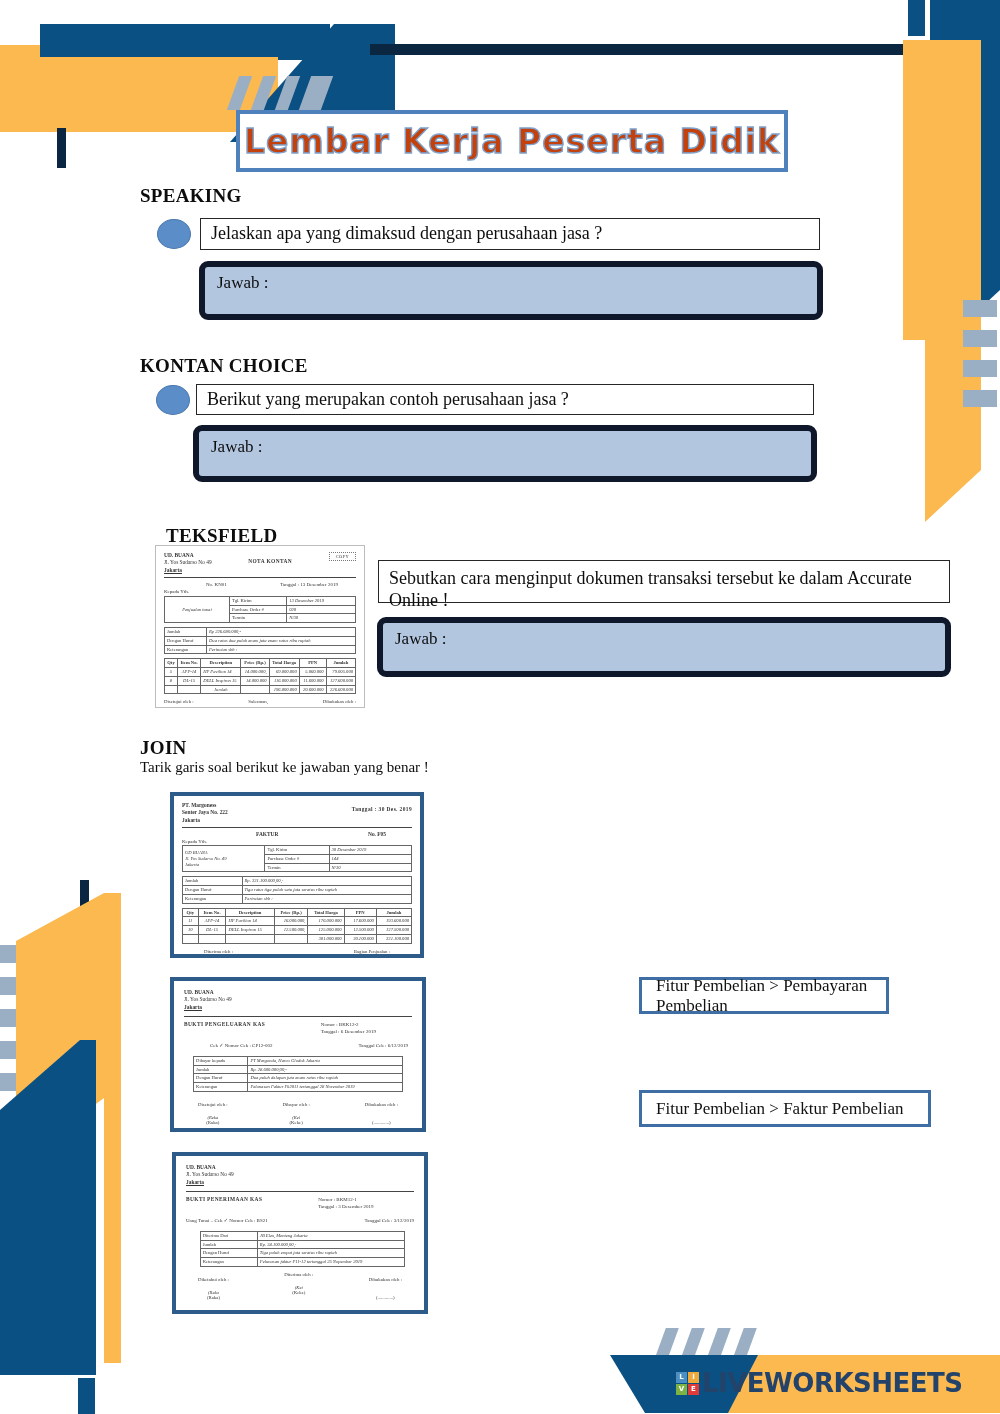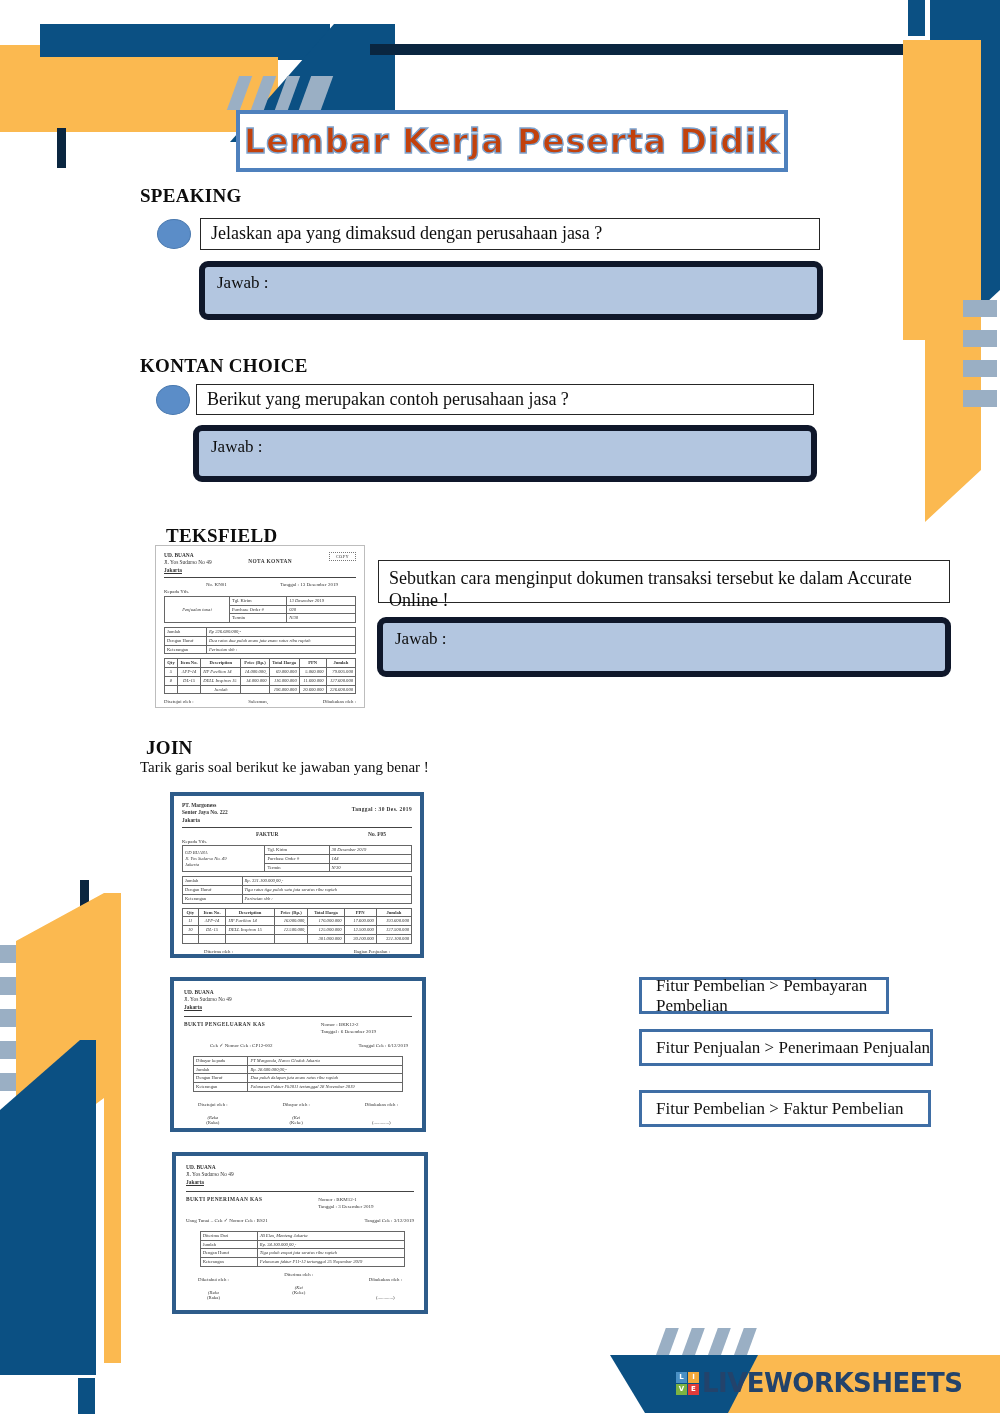--- a/index.html
+++ b/index.html
@@ -292,21 +292,21 @@
           </div>
       </div>
     </div>
   </div>
 
   <div class="q-box" style="left:378px;top:560px;width:572px;height:43px;align-items:flex-start;padding-top:7px;">Sebutkan cara menginput dokumen transaksi tersebut ke dalam Accurate Online !</div>
   <div class="ans-box" style="left:377px;top:617px;width:574px;height:60px;">
     <span>Jawab :</span>
   </div>
 
-  <div class="sec-head" style="left:140px;top:737px;margin-left:6px;">JOIN</div>
+  <div class="sec-head" style="left:140px;top:737px;">JOIN</div>
   <div class="sub-line" style="left:140px;top:759px;">Tarik garis soal berikut ke jawaban yang benar !</div>
 
   <div class="doc-card framed" style="left:170px;top:792px;width:254px;height:166px;">
     <div class="doc">
       <div class="rowflex">
         <div class="hd">
           <div>PT. Margoness</div>
           <div>Senter Jaya No. 222</div>
           <div>Jakarta</div>
         </div>
@@ -520,21 +520,20 @@
         <div class="c">
             <div>Dibukukan oleh :</div>
           <div class="sign" style="margin-top:8px">&nbsp;</div>
           <div>(.............)</div>
           </div>
       </div>
     </div>
   </div>
 
   <div class="opt-box" style="left:639px;top:977px;width:250px;height:37px;">Fitur Pembelian  &gt;  Pembayaran Pembelian</div>
-  <div class="opt-box" style="left:639px;top:1029px;width:294px;height:37px;">Fitur Penjualan  &gt;  Penerimaan Penjualan</div>
   <div class="opt-box" style="left:639px;top:1090px;width:292px;height:37px;">Fitur Pembelian  &gt;  Faktur Pembelian</div>
 
   <div class="lw">
     <div class="lw-grid">
       <span class="lw-l">L</span>
       <span class="lw-i">I</span>
       <span class="lw-v">V</span>
       <span class="lw-e">E</span>
     </div>
     <div class="lw-word">LIVEWORKSHEETS</div>

